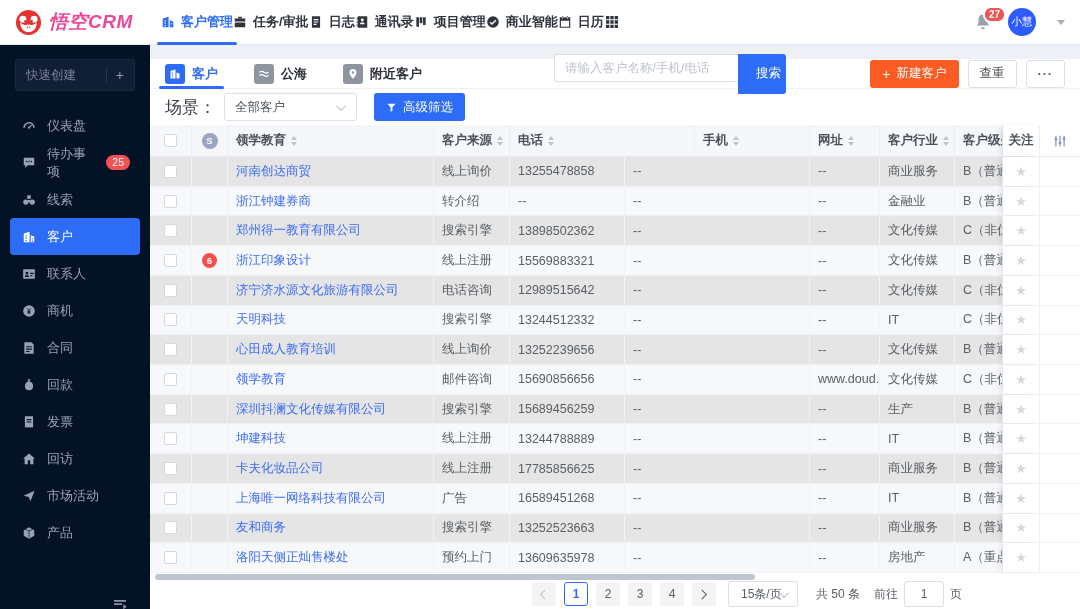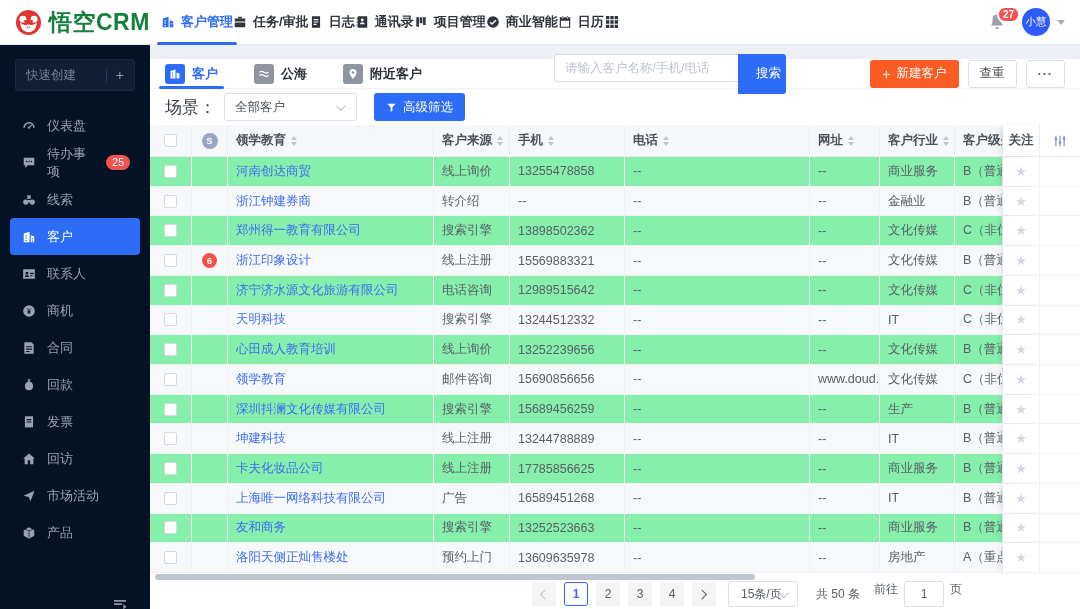--- a/index.html
+++ b/index.html
@@ -4,31 +4,31 @@
 <style>
   * { margin:0; padding:0; box-sizing:border-box; }
   html,body { width:1080px; height:609px; overflow:hidden; }
   body { font-family:"Liberation Sans","DejaVu Sans",sans-serif; font-size:13px; color:#333; background:#fff; }
   .app { width:1080px; height:609px; display:flex; flex-direction:column; position:relative; }
 
   
   .navbar { height:45px; background:#fff; border-bottom:1px solid #e8ebf0; display:flex; align-items:center; padding:0 15px; flex-shrink:0; }
   .logo { display:flex; align-items:center; gap:7px; width:138px; flex-shrink:0; }
   .logo svg { width:27px; height:27px; display:block; }
-  .logo .brand { font-size:23px; font-weight:700; color:#15803d; letter-spacing:.5px; white-space:nowrap; }
+  .logo .brand { font-size:19px; font-weight:700; color:#ec4899; letter-spacing:.5px; white-space:nowrap;font-style:italic; }
   .nav-items { display:flex; align-items:stretch; height:45px; margin-left:8px; }
   .nav-item { display:flex; align-items:center; gap:6px; font-size:13px; font-weight:600; color:#30343d; cursor:pointer; position:relative; white-space:nowrap; }
   .nav-item svg { width:14px; height:14px; }
   .nav-item.active { color:#2d6cf6; }
   .nav-item.active::after { content:""; position:absolute; left:-4px; right:-4px; bottom:0; height:3px; background:#2d6cf6; border-radius:2px; }
   .nav-right { margin-left:auto; display:flex; align-items:center; gap:16px; }
   .bell-wrap { position:relative; cursor:pointer; }
   .bell-wrap svg { width:18px; height:18px; color:#9aa1ad; display:block; }
   .bell-badge { position:absolute; top:-7px; left:9px; background:#f45252; color:#fff; font-size:10px; line-height:13px; padding:0 4px; border-radius:8px; border:2px solid #fff; font-weight:600; }
-  .avatar-wrap { display:flex; align-items:center; gap:7px; cursor:pointer; }
+  .avatar-wrap { display:flex; align-items:center; gap:21px; cursor:pointer; }
   .avatar { width:28px; height:28px; border-radius:50%; background:#2e5bff; color:#fff; font-size:10.5px; display:flex; align-items:center; justify-content:center; white-space:nowrap; overflow:hidden; }
   .caret-down { width:0; height:0; border-left:4.5px solid transparent; border-right:4.5px solid transparent; border-top:5px solid #a7adb8; }
 
   
   .page-body { flex:1; display:flex; min-height:0; }
 
   
   .sidebar { width:150px; background:#041226; flex-shrink:0; display:flex; flex-direction:column; position:relative; }
   .quick-create { margin:14px 15px 16px; height:32px; background:#101f36; border:1px solid #1b2a43; border-radius:3px; display:flex; align-items:center; padding:0 10px; color:#76839a; font-size:12.5px; cursor:pointer; }
   .quick-create .divider { margin-left:auto; width:1px; height:13px; background:#2a3852; }
@@ -68,21 +68,21 @@
   .scene-select { width:133px; height:28px; border:1px solid #dcdfe6; border-radius:3px; margin-left:8px; display:flex; align-items:center; padding:0 10px; font-size:12.5px; color:#4a5057; cursor:pointer; }
   .chev { width:7px; height:7px; border-left:1.5px solid #b6bcc6; border-bottom:1.5px solid #b6bcc6; transform:rotate(-45deg) translateY(-2px); margin-left:auto; }
   .btn-filter { height:28px; margin-left:17px; padding:0 12px; background:#2d6cf6; border:none; border-radius:3px; color:#fff; font-size:12.5px; display:flex; align-items:center; gap:6px; cursor:pointer; font-family:inherit; }
   .btn-filter svg { width:11px; height:11px; }
 
   
   .table { flex:1; display:flex; flex-direction:column; background:#fff; min-height:0; }
   .thead { height:32px; display:flex; background:#f5f7fa; border-bottom:1px solid #e7ebf0; flex-shrink:0; }
   .th { display:flex; align-items:center; padding:0 8px; font-size:12.5px; font-weight:700; color:#4a5158; border-right:1px solid #ebeef3; white-space:nowrap; overflow:hidden; }
   .tbody { flex:1; display:flex; flex-direction:column; min-height:0; }
-  .tr { flex:1; display:flex; border-bottom:1px solid #eef1f5; background:#86efac; min-height:0; }
+  .tr { flex:1; display:flex; border-bottom:1px solid #eef1f5; background:#e5e5e5; min-height:0; }
   .tr.stripe { background:#f7f8fa; }
   .td { display:flex; align-items:center; padding:0 8px; font-size:12.5px; color:#5a6066; border-right:1px solid #f0f2f6; white-space:nowrap; overflow:hidden; }
   .c0 { width:42px; justify-content:center; }
   .c1 { width:36px; justify-content:center; }
   .c2 { width:206px; }
   .c3 { width:76px; }
   .c4 { width:115px; }
   .c5 { width:185px; }
   .c6 { width:70px; }
   .c7 { width:75px; }
@@ -108,21 +108,21 @@
 
   
   .pager { height:28px; background:#fff; display:flex; align-items:center; justify-content:flex-end; padding:0 118px 2px 0; gap:8px; font-size:12px; color:#5a6066; flex-shrink:0; }
   .pg { width:24px; height:24px; border:none; background:#f4f4f5; border-radius:3px; font-size:12px; color:#5a6066; cursor:pointer; display:flex; align-items:center; justify-content:center; font-family:inherit; }
   .pg.active { background:#fff; border:1px solid #2d6cf6; color:#2d6cf6; font-weight:700; }
   .pchev { width:7px; height:7px; border-left:1.5px solid; border-bottom:1.5px solid; }
   .pchev.left { transform:rotate(45deg) translate(1px,-1px); color:#c0c4cc; }
   .pchev.right { transform:rotate(-135deg) translate(1px,-1px); color:#5a6066; }
   .size-select { width:70px; height:26px; border:1px solid #dcdfe6; border-radius:3px; display:flex; align-items:center; padding:0 8px 0 12px; color:#5a6066; cursor:pointer; margin-left:4px; }
   .total-text { margin:0 6px 0 10px; }
-  .goto { display:flex; gap:6px; }
+  .goto { display:flex; align-items:center; gap:6px; }
   .goto-input { width:40px; height:26px; border:1px solid #dcdfe6; border-radius:3px; text-align:center; font-size:12px; color:#5a6066; outline:none; font-family:inherit; }
 </style>
 </head>
 <body>
 
 <div class="app">
 
   <div class="navbar">
     <div class="logo">
       <svg viewBox="0 0 28 28">
@@ -375,29 +375,29 @@
                 <i class="dn"></i>
               </span>
             </div>
           <div class="th c3">
               <span>客户来源</span>
               <span class="sort">
                 <i class="up"></i>
                 <i class="dn"></i>
               </span>
             </div>
-          <div class="th c4">
-              <span>手机</span>
+          <div class="th c5">
+              <span>电话</span>
               <span class="sort">
                 <i class="up"></i>
                 <i class="dn"></i>
               </span>
             </div>
-          <div class="th c5">
-              <span>电话</span>
+          <div class="th c4">
+              <span>手机</span>
               <span class="sort">
                 <i class="up"></i>
                 <i class="dn"></i>
               </span>
             </div>
           <div class="th c6">
               <span>网址</span>
               <span class="sort">
                 <i class="up"></i>
                 <i class="dn"></i>

